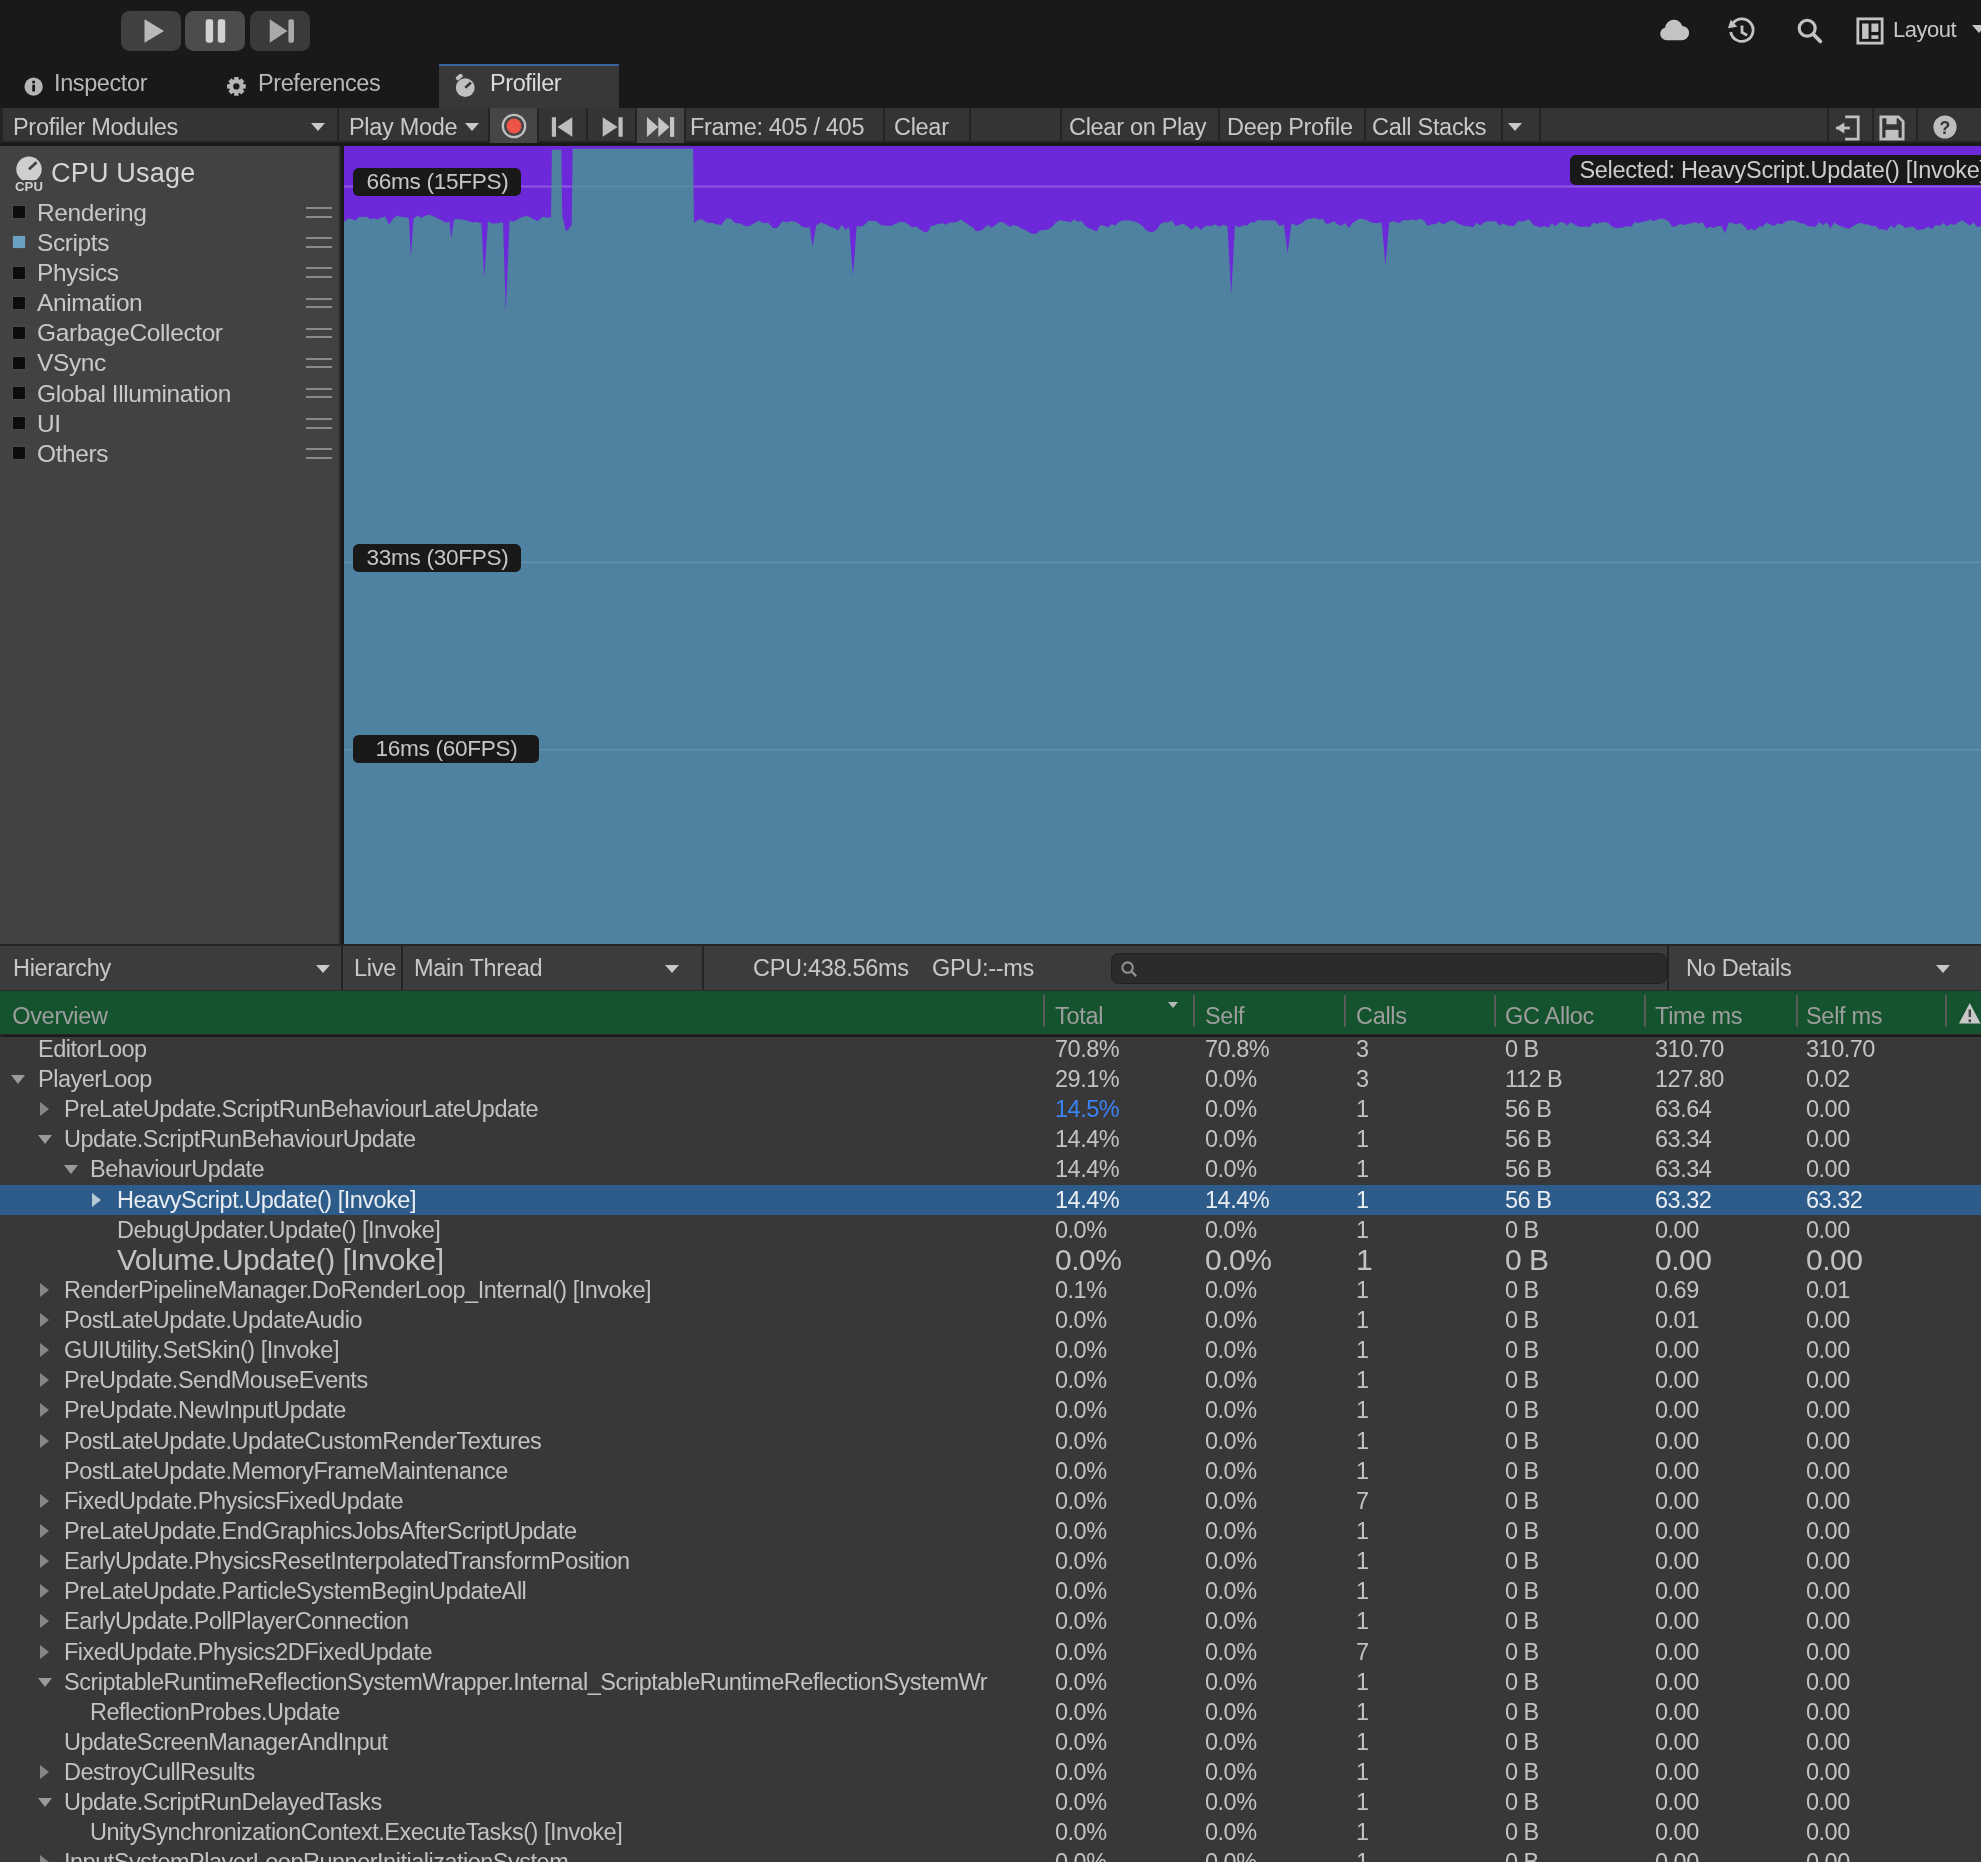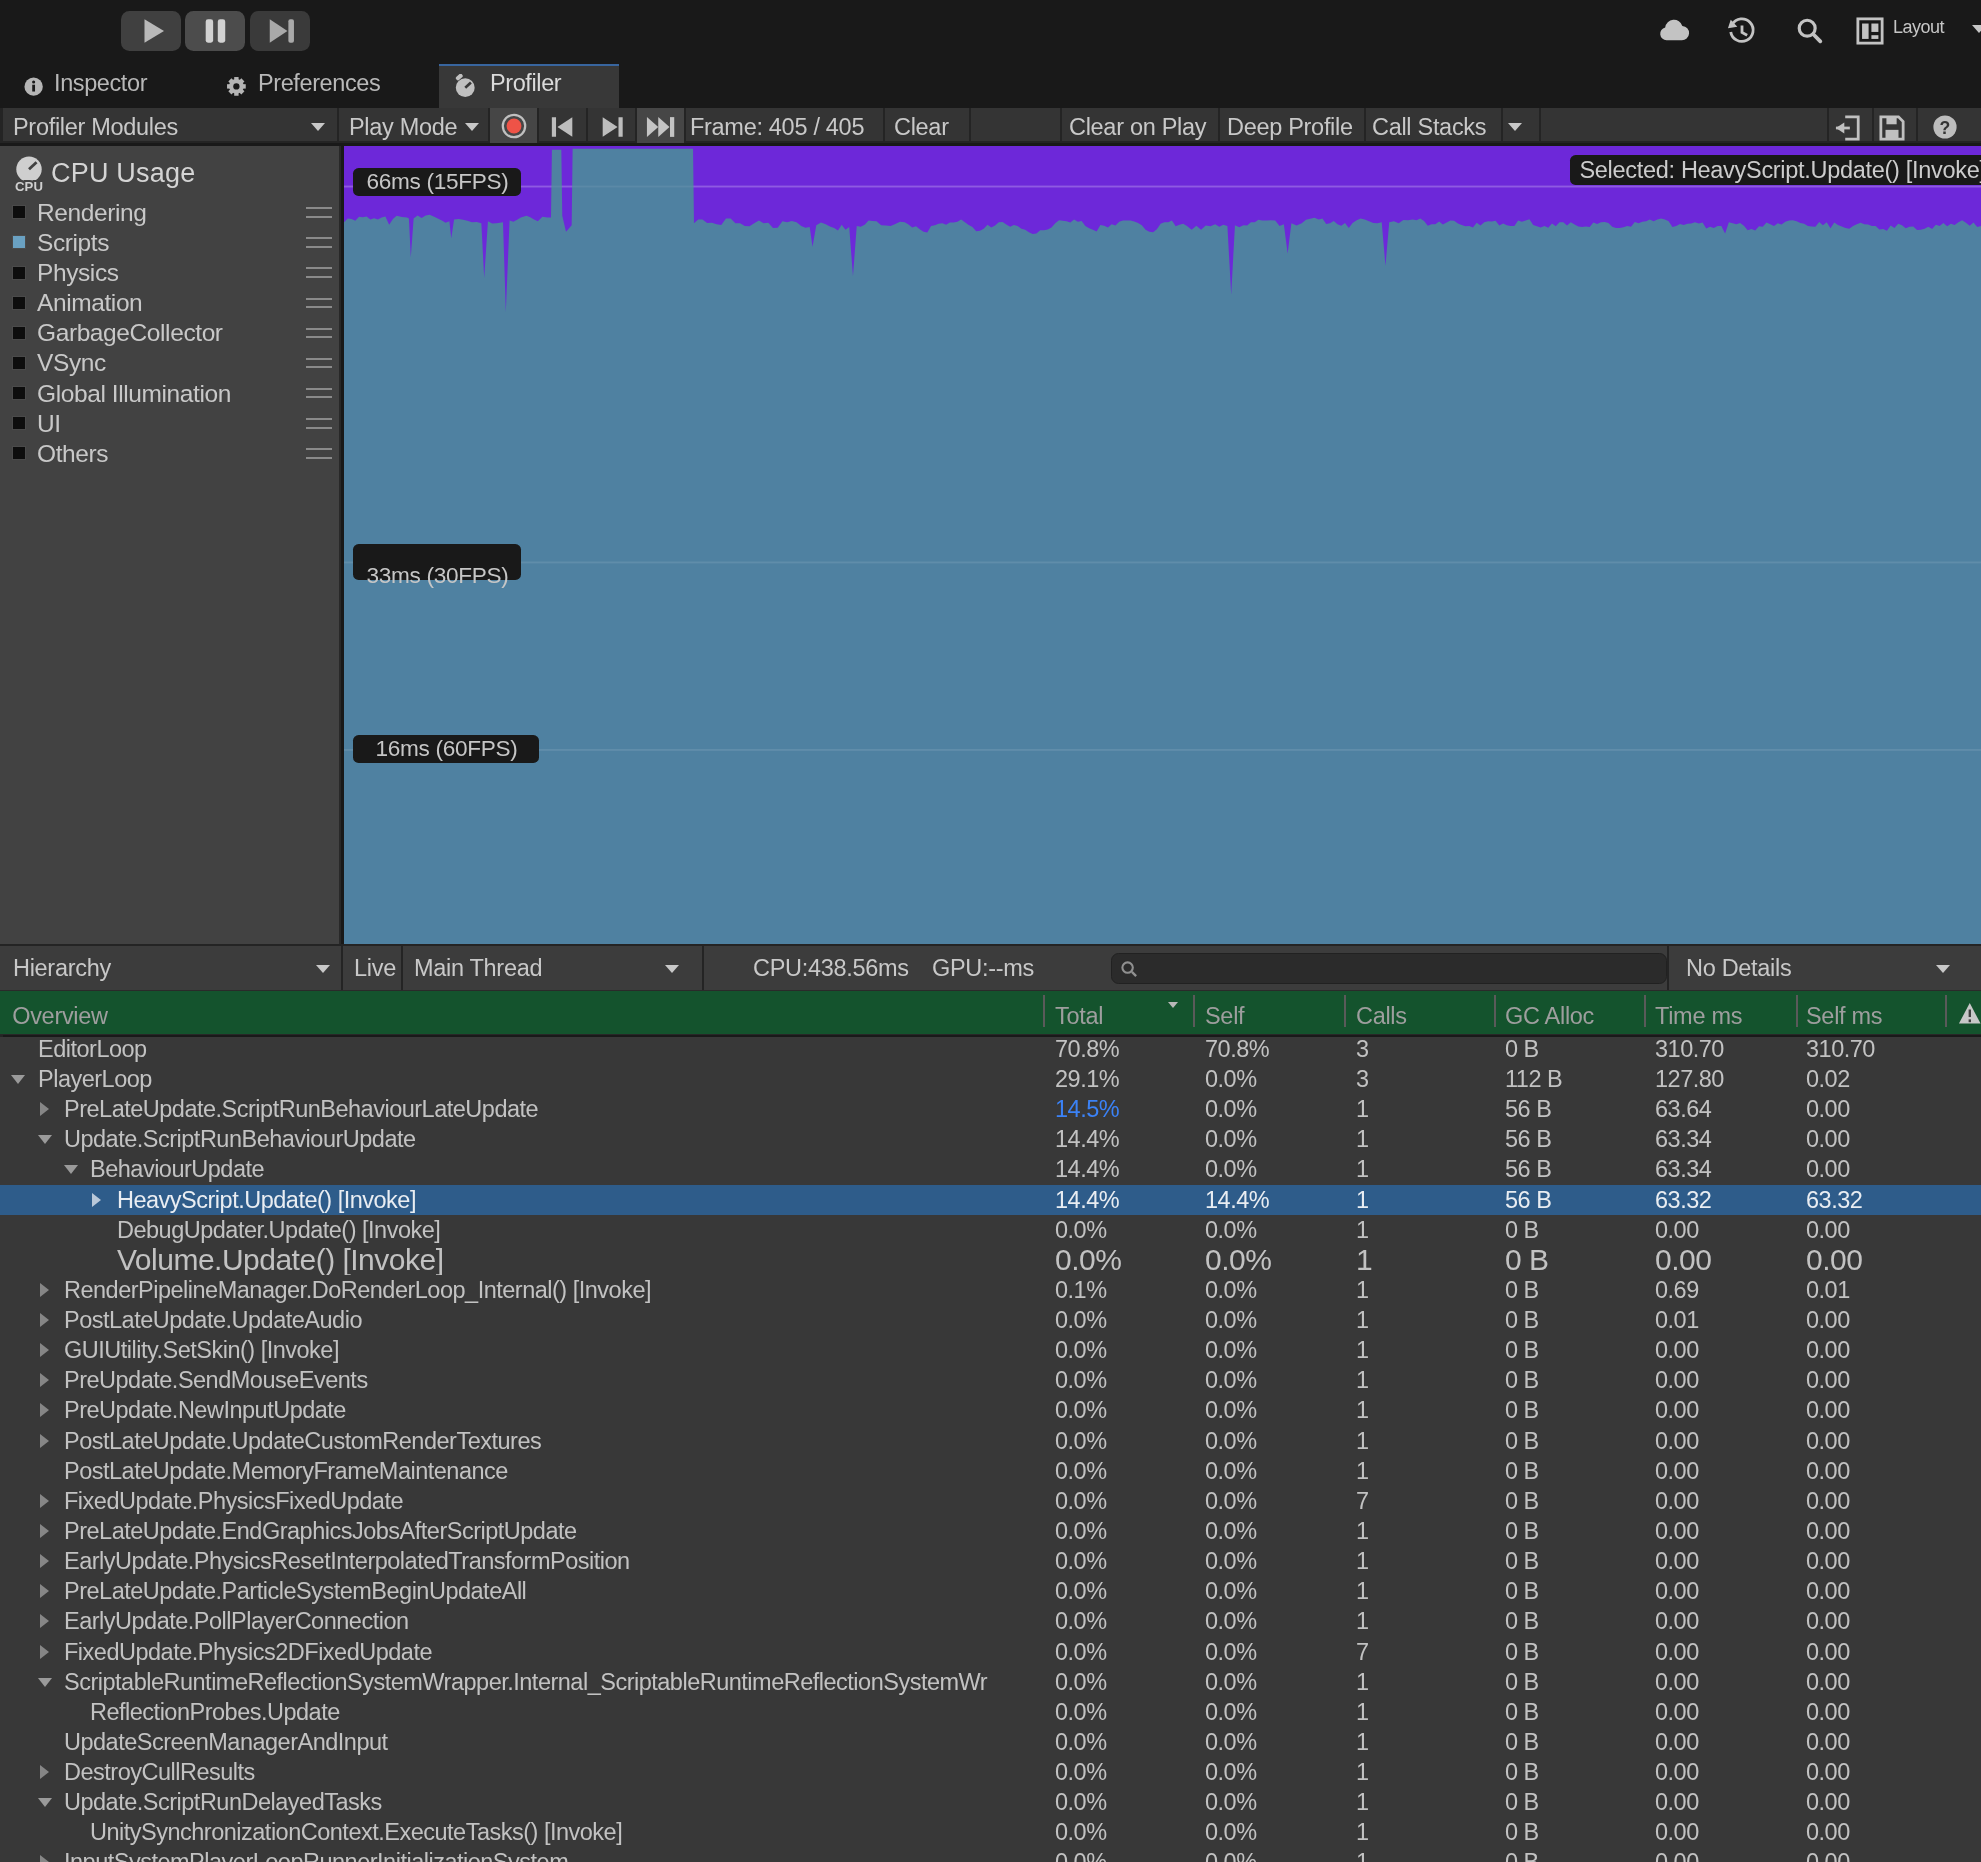--- a/index.html
+++ b/index.html
@@ -35,21 +35,21 @@
 <svg class="abs" style="left:1795px;top:16px" width="30" height="30" viewBox="0 0 32 32">
   <circle cx="13" cy="13" r="8.5" fill="none" stroke="#c3c3c3" stroke-width="3.4"></circle>
   <line x1="19.5" y1="19.5" x2="27" y2="27" stroke="#c3c3c3" stroke-width="4" stroke-linecap="round"></line>
     </svg>
 <svg class="abs" style="left:1856px;top:17px" width="28" height="28" viewBox="0 0 30 30">
   <rect x="2" y="2" width="26" height="26" fill="none" stroke="#c3c3c3" stroke-width="3"></rect>
   <rect x="6.5" y="7" width="7" height="16.5" fill="#c3c3c3"></rect>
   <rect x="16.5" y="7" width="7.5" height="9" fill="#c3c3c3"></rect>
   <rect x="16.5" y="19.5" width="7.5" height="4" fill="#c3c3c3"></rect>
     </svg>
-<div class="txt" style="left:1893px;top:17px;font-size:18px;letter-spacing:-0.5px;color:#c6c6c6">Layout</div>
+<div class="txt" style="left:1893px;top:17px;font-size:22px;letter-spacing:-0.5px;color:#c6c6c6">Layout</div>
 <div style="position:absolute;left:1972px;top:24.5px;width:0;height:0;border-left:7.5px solid transparent;border-right:7.5px solid transparent;border-top:8.5px solid #c6c6c6"></div>
 
 <div class="abs" style="left:0;top:64px;width:1981px;height:44px;background:#191919"></div>
 <div class="abs" style="left:439px;top:64px;width:180px;height:44px;background:#383838;border-top:2.8px solid #38659e"></div>
 <svg class="abs" style="left:23.5px;top:77px" width="21" height="21" viewBox="0 0 24 24">
   <circle cx="11" cy="11" r="10.5" fill="#b5b5b5"></circle>
   <rect x="9.4" y="8.8" width="3.2" height="7.8" fill="#191919"></rect>
       <circle cx="11" cy="5.7" r="1.8" fill="#191919"></circle>
     </svg>
 <div class="txt" style="left:54px;top:70px;font-size:23.5px;letter-spacing:-0.4px;color:#b8b8b8">Inspector</div>
@@ -184,21 +184,21 @@
 
 <div class="abs" style="left:344px;top:146px;width:1637px;height:798px;background:#6d28d9;overflow:hidden">
 <svg width="1637" height="798" viewBox="0 0 1740 847" preserveAspectRatio="none" style="position:absolute;left:0;top:0">
  <rect x="0" y="42" width="1740" height="2" fill="rgba(255,255,255,0.18)"></rect>
  <polygon points="0,81 4.0,77.0 8.0,77.6 12.0,79.4 16,75 20.0,75.6 24.0,74.8 28.0,77.9 32.0,76.7 36,78 40.0,75.9 44.0,74.7 48.0,83.6 52.0,77.5 56,74 61.5,75.3 67,76 69,77 71,118 74,77 78.2,73.8 82.5,76.5 86.8,73.8 91,73 95.3,74.9 99.7,76.9 104,79 108.0,81.5 112,80 114,98 117,78 121.8,77.6 126.5,78.2 131.2,79.4 136,81 141.0,80.7 146,82 149,140 153,80 157.5,82.3 162,82 169,81 172,176 176,79 180.0,80.4 184.0,78.4 188,76 194,74 198.0,75.6 202.0,78.1 206,80 211.0,75.0 216,76 220,76 221,4 226.0,4 231,4 232,74 236,91 242,84 243,3 247.0,3 251.0,3 255.0,3 259.0,3 263.0,3 267.0,3 271.0,3 275.0,3 279.0,3 283.0,3 287.0,3 291.0,3 295.0,3 299.0,3 303.0,3 307.0,3 311.0,3 315.0,3 319.0,3 323.0,3 327.0,3 331.0,3 335.0,3 339.0,3 343.0,3 347.0,3 351.0,3 355.0,3 359.0,3 363.0,3 367.0,3 371,3 372,82 376.5,78.0 381,78 386.0,81.8 391.0,81.5 396,83 401.0,83.9 406.0,77.0 411,77 416.0,82.1 421.0,82.0 426,85 431.0,85.1 436.0,82.0 441,79 446.0,82.0 451.0,81.5 456,87 461.0,86.8 466.0,80.0 471,81 476.0,79.7 481.0,80.8 486,85 490.5,86.7 495,86 498,107 502,84 507.0,81.3 512,83 516.5,85.5 521,87 525.0,89.7 529.0,83.6 533.0,88.8 537,86 541,138 545,85 549.2,85.6 553.4,83.7 557.6,79.1 561.8,79.7 566,80 571.0,84.1 576.0,84.4 581,85 586.0,82.8 591.0,80.4 596,81 600.0,83.2 604.0,86.4 608.0,85.2 612.0,88.3 616,91 620.0,91.7 624.0,85.0 628.0,84.0 632.0,82.5 636,82 640.0,83.7 644.0,81.3 648.0,81.1 652.0,80.3 656,78 660.0,81.0 664.0,83.8 668.0,86.1 672.0,90.4 676,90 680.0,87.7 684.0,83.6 688.0,86.5 692.0,84.4 696,81 700.0,80.6 704.0,83.2 708.0,85.8 712.0,83.9 716,85 720.0,87.7 724.0,89.0 728.0,91.5 732.0,93.4 736,93 740.0,89.5 744.0,89.4 748.0,88.5 752.0,86.6 756,82 760.0,78.8 764.0,79.3 768.0,79.9 772.0,81.2 776,78 780.0,80.5 784.0,79.6 788.0,85.0 792.0,87.4 796,89 800.0,90.7 804.0,83.9 808.0,84.6 812.0,86.5 816,83 820.0,84.5 824.0,80.4 828.0,79.1 832.0,79.2 836,79 840.0,80.2 844.0,81.8 848.0,84.0 852.0,88.8 856,91 860.0,91.6 864.0,88.4 868.0,82.6 872.0,80.9 876,81 880.0,79.1 884.0,85.3 888.0,83.5 892.0,82.5 896,85 901.0,89.0 906.0,84.7 911,89 916.0,84.3 921.0,85.2 926,83 930.3,85.6 934.7,83.7 939,85 943,158 947,84 951.5,86.2 956,84 960.0,84.3 964.0,80.8 968.0,81.0 972.0,78.4 976,79 980.6,79.0 985.2,78.8 989.8,79.0 994.4,84.8 999,83 1003,114 1007,82 1012.5,84.4 1018,82 1022.5,78.2 1027.0,77.3 1031.5,76.1 1036,78 1040.0,77.0 1044.0,82.7 1048.0,81.9 1052.0,79.7 1056,83 1060.0,84.7 1064.0,81.7 1068.0,87.1 1072.0,81.6 1076,79 1080.5,77.0 1085.0,78.1 1089.5,80.0 1094.0,81.7 1098.5,81.9 1103,81 1107,127 1111,81 1116.0,80.0 1121,82 1126.0,78.6 1131.0,78.7 1136,78 1140.0,78.8 1144.0,77.0 1148.0,79.7 1152.0,84.6 1156,83 1160.0,83.0 1164.0,80.1 1168.0,83.4 1172.0,81.1 1176,79 1180.0,79.4 1184.0,82.2 1188.0,83.9 1192.0,85.1 1196,85 1200.0,86.6 1204.0,81.4 1208.0,84.4 1212.0,80.9 1216,80 1220.0,80.1 1224.0,79.3 1228.0,84.5 1232.0,82.3 1236,84 1240.0,84.8 1244.0,85.0 1248.0,79.2 1252.0,80.3 1256,79 1260.0,77.8 1264.0,83.9 1268.0,85.3 1272.0,86.6 1276,85 1280.0,86.7 1284.0,82.3 1288.0,85.3 1292.0,80.9 1296,81 1300.0,84.4 1304.0,80.8 1308.0,83.2 1312.0,85.4 1316,86 1320.0,85.4 1324.0,86.1 1328.0,81.2 1332.0,82.9 1336,81 1340.0,80.7 1344.0,81.6 1348.0,85.8 1352.0,87.0 1356,87 1360.0,86.2 1364.0,84.9 1368.0,85.7 1372.0,80.7 1376,82 1380.0,80.4 1384.0,79.8 1388.0,78.0 1392.0,79.9 1396,78 1400.0,76.9 1404.0,77.9 1408.0,79.8 1412.0,86.0 1416,85 1420.0,82.7 1424.0,83.8 1428.0,82.4 1432.0,82.3 1436,81 1440.0,82.3 1444.0,81.1 1448.0,87.5 1452.0,85.8 1456,87 1460.0,85.0 1464.0,84.9 1468.0,92.9 1472.0,80.8 1476,82 1480.0,83.1 1484.0,81.6 1488.0,84.7 1492.0,89.3 1496,88 1500.0,89.6 1504.0,85.3 1508.0,85.6 1512.0,81.1 1516,83 1520.0,85.0 1524.0,82.1 1528.0,83.2 1532.0,80.3 1536,79 1540.0,78.7 1544.0,79.8 1548.0,81.8 1552.0,82.5 1556,85 1560.0,85.4 1564.0,85.8 1568.0,80.7 1572.0,84.2 1576,81 1580.0,87.4 1584.0,81.1 1588.0,83.9 1592.0,85.4 1596,87 1600.0,87.9 1604.0,85.0 1608.0,83.1 1612.0,81.4 1616,83 1620.0,83.4 1624.0,85.0 1628.0,84.8 1632.0,88.7 1636,88 1640.0,89.9 1644.0,84.3 1648.0,87.0 1652.0,82.6 1656,84 1660.0,87.2 1664.0,85.7 1668.0,85.5 1672.0,89.2 1676,89 1680.0,87.9 1684.0,85.6 1688.0,88.0 1692.0,83.7 1696,85 1700.0,81.6 1704.0,85.2 1708.0,82.5 1712.0,83.8 1716,81 1720.0,78.8 1724.0,81.5 1728.0,84.6 1732.0,81.2 1736.0,86.1 1740,85 1740,847 0,847" fill="#4f81a1"></polygon>
  <rect x="0" y="42" width="1740" height="2" fill="rgba(255,255,255,0.07)"></rect>
  <rect x="0" y="441" width="1740" height="2" fill="rgba(255,255,255,0.10)"></rect>
  <rect x="0" y="640" width="1740" height="2" fill="rgba(255,255,255,0.10)"></rect>
 </svg>
 <div class="abs" style="left:9.4px;top:21.7px;height:28px;background:#191919;border-radius:5.6px;padding:0 13px;line-height:28px;font-size:22.6px;letter-spacing:-0.3px;color:#c6c6c6">66ms (15FPS)</div>
-<div class="abs" style="left:9.4px;top:398px;height:28px;background:#191919;border-radius:5.6px;padding:18px 13px;line-height:28px;font-size:22.6px;letter-spacing:-0.3px;color:#c6c6c6">33ms (30FPS)</div>
+<div class="abs" style="left:9.4px;top:398px;height:28px;background:#191919;border-radius:5.6px;padding:0 13px;line-height:28px;font-size:22.6px;letter-spacing:-0.3px;color:#c6c6c6">33ms (30FPS)</div>
 <div class="abs" style="left:9.4px;top:589px;height:28px;background:#191919;border-radius:5.6px;padding:0 22px;line-height:28px;font-size:22.6px;letter-spacing:-0.3px;color:#c6c6c6">16ms (60FPS)</div>
 <div class="abs" style="left:1226px;top:8.5px;width:424px;height:30px;background:#191919;border-radius:5.6px;padding:0 9.4px;line-height:30px;font-size:23.5px;letter-spacing:-0.3px;color:#cccccc;white-space:nowrap">Selected: HeavyScript.Update() [Invoke]</div>
 </div>
 
 <div class="abs" style="left:0;top:108px;width:2.8px;height:35px;background:#242424"></div>
 <div class="abs" style="left:0;top:944px;width:2.8px;height:919px;background:#242424"></div>
 
 <div class="abs" style="left:0;top:944px;width:1981px;height:47px;background:#3c3c3c;border-top:2.8px solid #242424;border-bottom:1.9px solid #2a2a2a">
 <div style="position:absolute;left:341px;top:0;width:1.9px;height:100%;background:#242424"></div>
 <div style="position:absolute;left:401px;top:0;width:1.9px;height:100%;background:#242424"></div>

